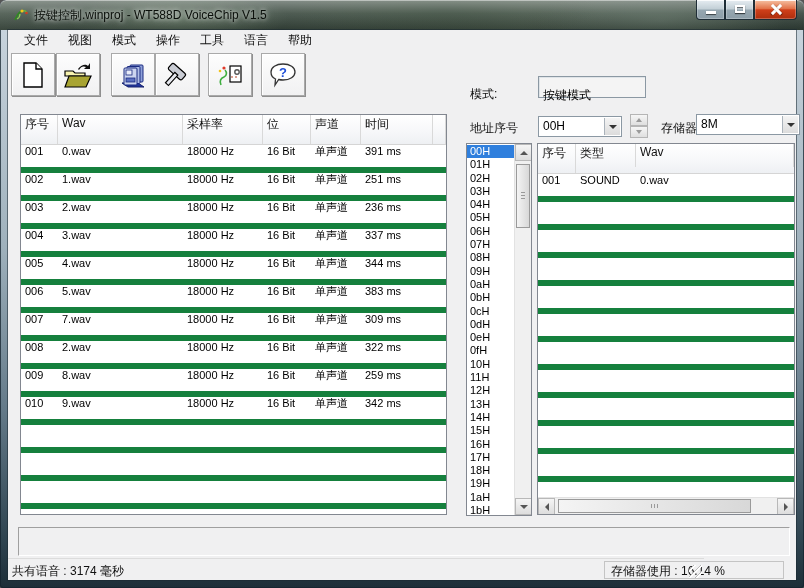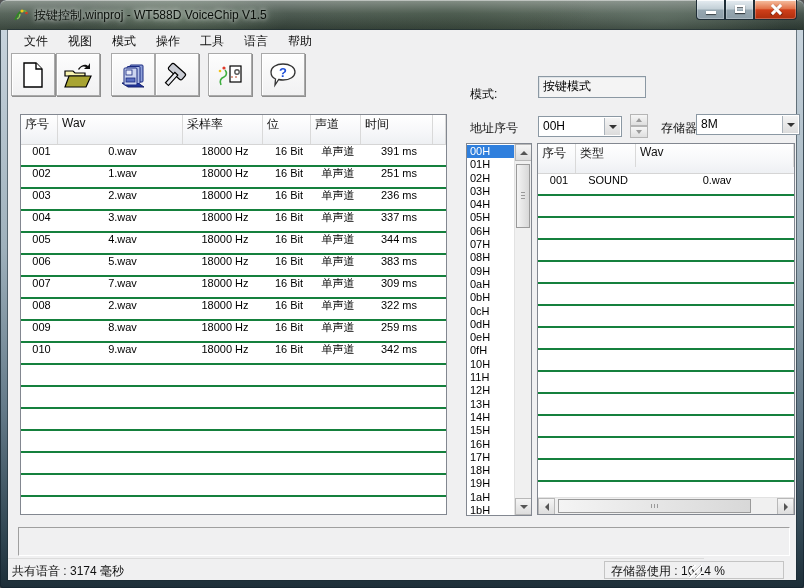--- a/index.html
+++ b/index.html
@@ -35,47 +35,47 @@
   .glyph-close{position:absolute;left:15px;top:4px;width:12px;height:11px;}
   .glyph-close::before,.glyph-close::after{content:"";position:absolute;left:5px;top:-1px;width:3px;height:13px;
     background:#fff;box-shadow:0 1px 1px rgba(0,0,0,.5);}
   .glyph-close::before{transform:rotate(45deg);}
   .glyph-close::after{transform:rotate(-45deg);}
   
   .client{position:absolute;left:8px;top:30px;width:788px;height:550px;background:#f0f0f1;
     box-shadow:0 0 0 1px rgba(25,40,50,.55);}
   
   .menubar{position:absolute;left:0;top:0;width:788px;height:22px;padding-left:6px;
-    display:flex;align-items:center;background:#f0f0f1;}
+    display:flex;align-items:flex-end;background:#f0f0f1;}
   .menu-item{font-size:12px;color:#111;padding:3px 10px;white-space:nowrap;}
   
   .tool-btn{position:absolute;top:23px;width:44px;height:43px;background:linear-gradient(180deg,#fdfdfd,#f1f1f2);
     border:1px solid #a9a9a9;box-shadow:1px 1px 0 #8f8f8f, inset 1px 1px 0 #ffffff;
     display:flex;align-items:center;justify-content:center;}
   
   .label{position:absolute;font-size:12px;color:#111;white-space:nowrap;}
   .textbox{position:absolute;background:#f4f4f4;border:1px solid #8b98a3;
-    box-shadow:inset 1px 1px 0 #dfe4e8;font-size:12px;color:#000;padding:1px 4px;line-height:16px;}
+    box-shadow:inset 1px 1px 0 #dfe4e8;font-size:12px;color:#000;padding:10px 4px;line-height:16px;}
   .combo{position:absolute;background:#fff;border:1px solid #8b98a3;font-size:12px;color:#000;}
   .combo .val{position:absolute;left:4px;top:2px;line-height:15px;}
   .combo .drop{position:absolute;right:1px;top:1px;bottom:1px;width:16px;
     background:linear-gradient(180deg,#f4f4f4,#dcdcdc);border-left:1px solid #aab2ba;
     display:flex;align-items:center;justify-content:center;}
   .arr-down{width:0;height:0;border-left:4px solid transparent;border-right:4px solid transparent;border-top:4px solid #333;}
   .arr-up-s{width:0;height:0;border-left:3px solid transparent;border-right:3px solid transparent;border-bottom:4px solid #9a9a9a;}
   .arr-down-s{width:0;height:0;border-left:3px solid transparent;border-right:3px solid transparent;border-top:4px solid #9a9a9a;}
   .spinner{position:absolute;width:18px;height:25px;}
   .spin-btn{position:absolute;left:0;width:18px;height:12px;background:linear-gradient(180deg,#f6f6f6,#dfdfdf);
     border:1px solid #b5b5b5;display:flex;align-items:center;justify-content:center;}
   
   .tablebox{position:absolute;background:#fff;border:1px solid #828790;overflow:hidden;}
   .thead{display:grid;height:30px;background:linear-gradient(180deg,#ffffff,#f6f7f9 60%,#eef0f3);
     border-bottom:1px solid #d5d5d5;}
   .thead span{font-size:12px;color:#111;padding:1px 0 0 4px;border-right:1px solid #d9d9d9;overflow:hidden;white-space:nowrap;}
-  .trow{display:grid;height:22px;border-bottom:2px solid #15803d;text-align:center;}
+  .trow{display:grid;height:28px;border-bottom:6px solid #15803d;}
   .trow span{font-size:11px;color:#000;padding-left:4px;line-height:13px;overflow:hidden;white-space:nowrap;}
   .cols-wav{grid-template-columns:37px 125px 80px 48px 50px 72px 1fr;}
   .cols-voice{grid-template-columns:38px 60px 1fr;}
   
   .listbox{position:absolute;background:#fff;border:1px solid #828790;overflow:hidden;}
   .list-items{position:absolute;left:0;top:1px;right:17px;bottom:0;overflow:hidden;}
   .list-item{height:13.3px;font-size:11px;line-height:13px;padding-left:3px;color:#000;white-space:nowrap;}
   .list-item.selected{background:#2f7fdd;color:#fff;}
   
   .vscroll{position:absolute;top:0;right:0;width:17px;bottom:0;background:#f0f0f0;border-left:1px solid #e2e2e2;}

